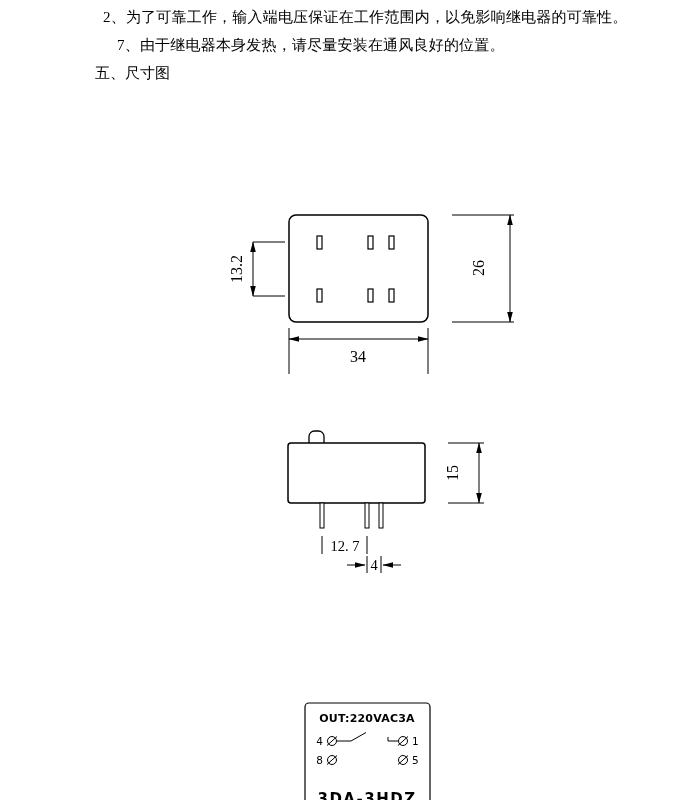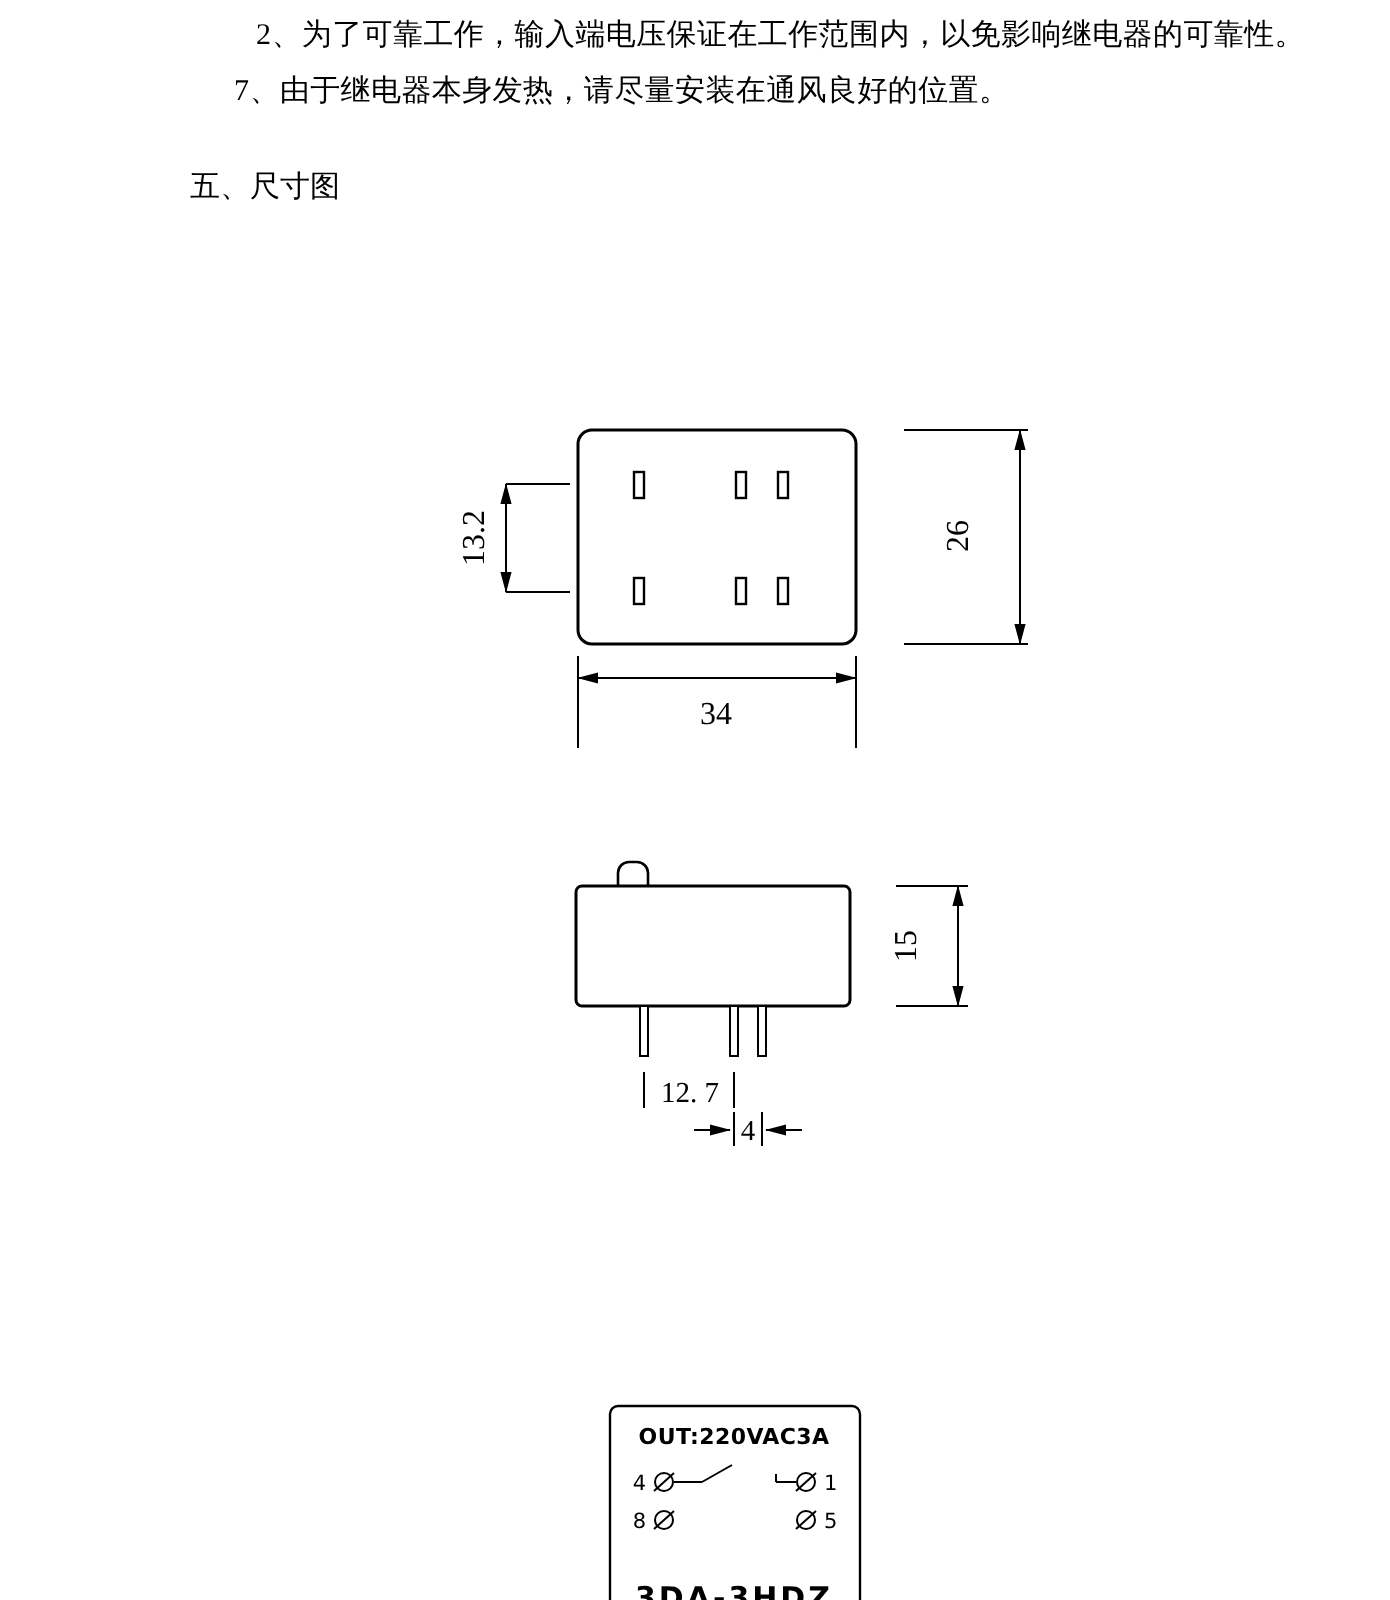--- a/index.html
+++ b/index.html
@@ -5,23 +5,23 @@
   *{margin:0;padding:0;box-sizing:border-box;}
   html,body{width:695px;height:800px;}
   body{
     position:relative;
     overflow:hidden;
     background:#ffffff;
     color:#000000;
     font-family:"Liberation Serif","DejaVu Serif",serif;
   }
   .note{position:absolute;font-size:15px;white-space:nowrap;letter-spacing:0.2px;}
-  #note2{left:128px;top:8px;}
+  #note2{left:103px;top:8px;}
   #note3{left:117px;top:36px;}
-  #section-title{position:absolute;left:95px;top:64px;font-size:15px;white-space:nowrap;margin-top:20px;}
+  #section-title{position:absolute;left:95px;top:64px;font-size:15px;white-space:nowrap;}
   .drawing{position:absolute;left:0;top:0;}
   text{font-family:"Liberation Serif","DejaVu Serif",serif;fill:#000;stroke:none;}
   .dim{font-size:16px;}
   .dim-sm{font-size:14.5px;}
   .out-label{font-size:11px;font-weight:bold;font-family:"DejaVu Sans",sans-serif;letter-spacing:0.2px;}
   .pin-label{font-size:10.5px;font-family:"DejaVu Sans",sans-serif;}
   .model-label{font-size:15px;font-weight:bold;font-family:"DejaVu Sans",sans-serif;letter-spacing:1.5px;}
 </style>
 </head>
 <body>

